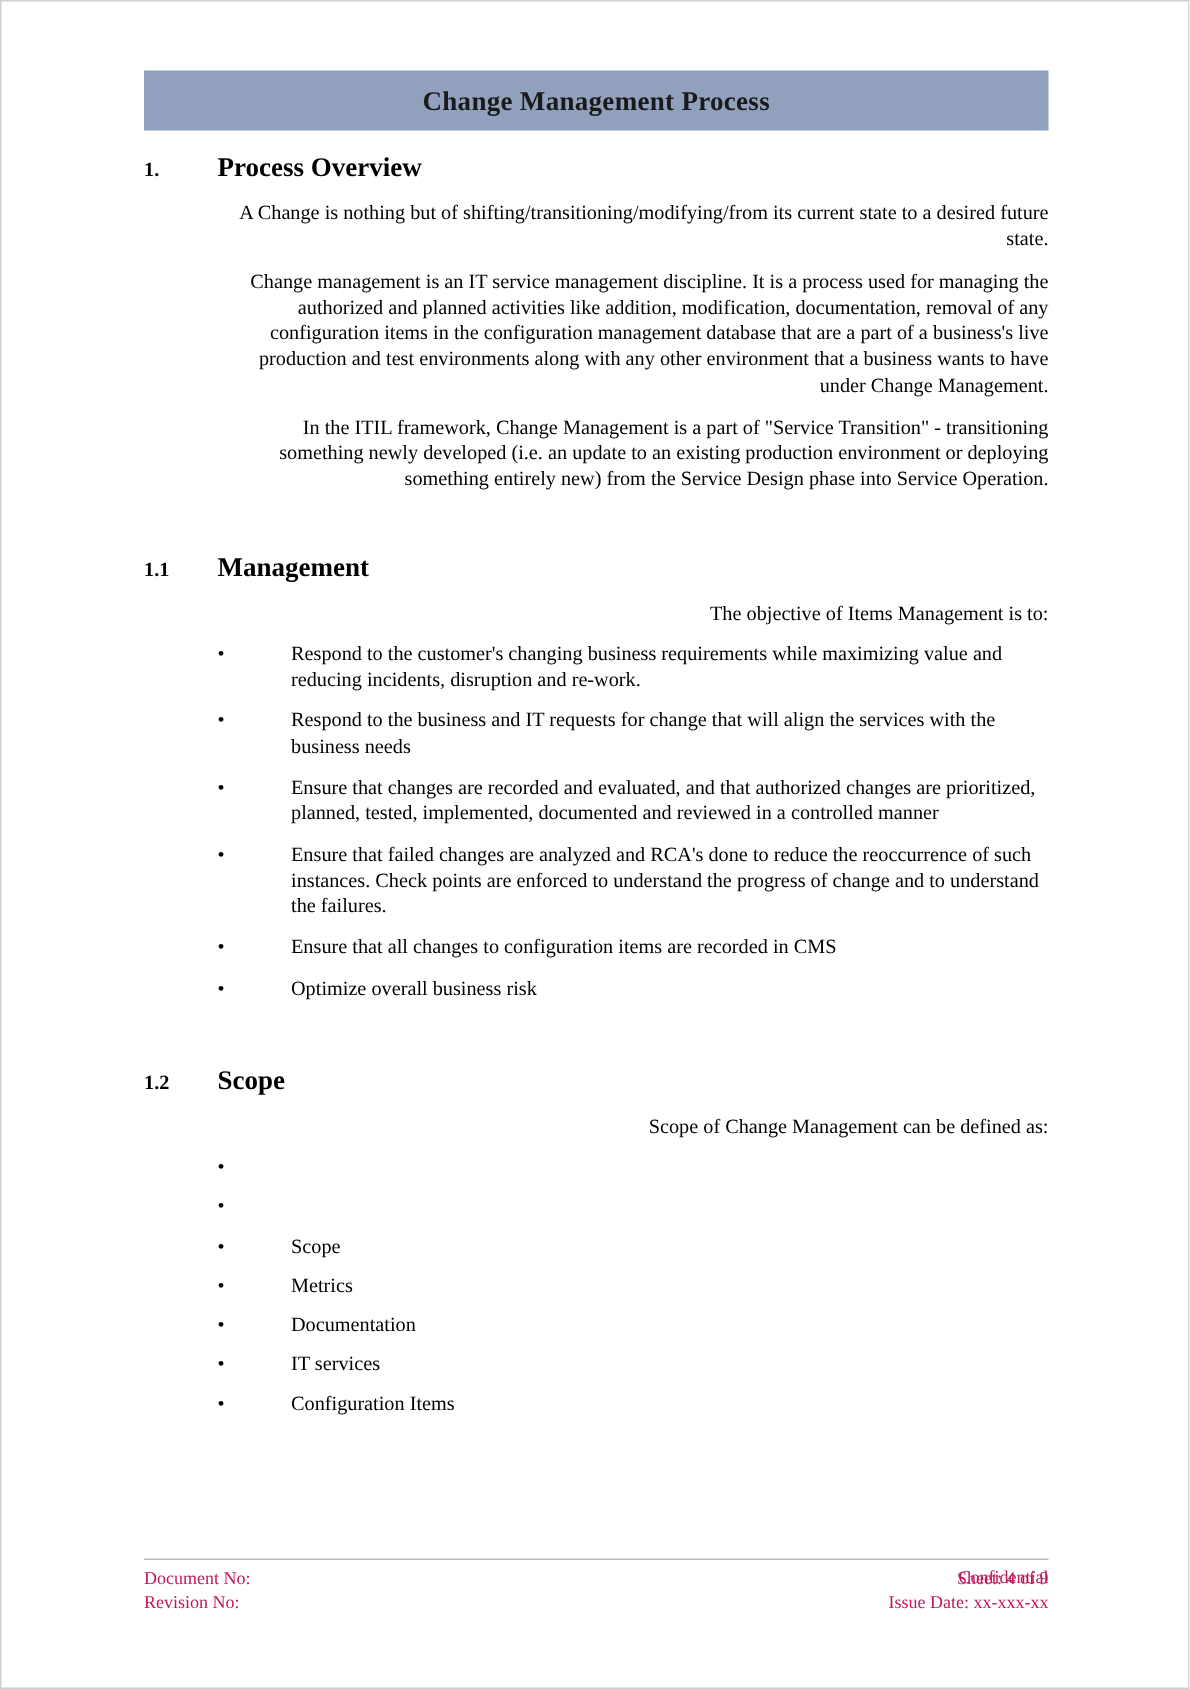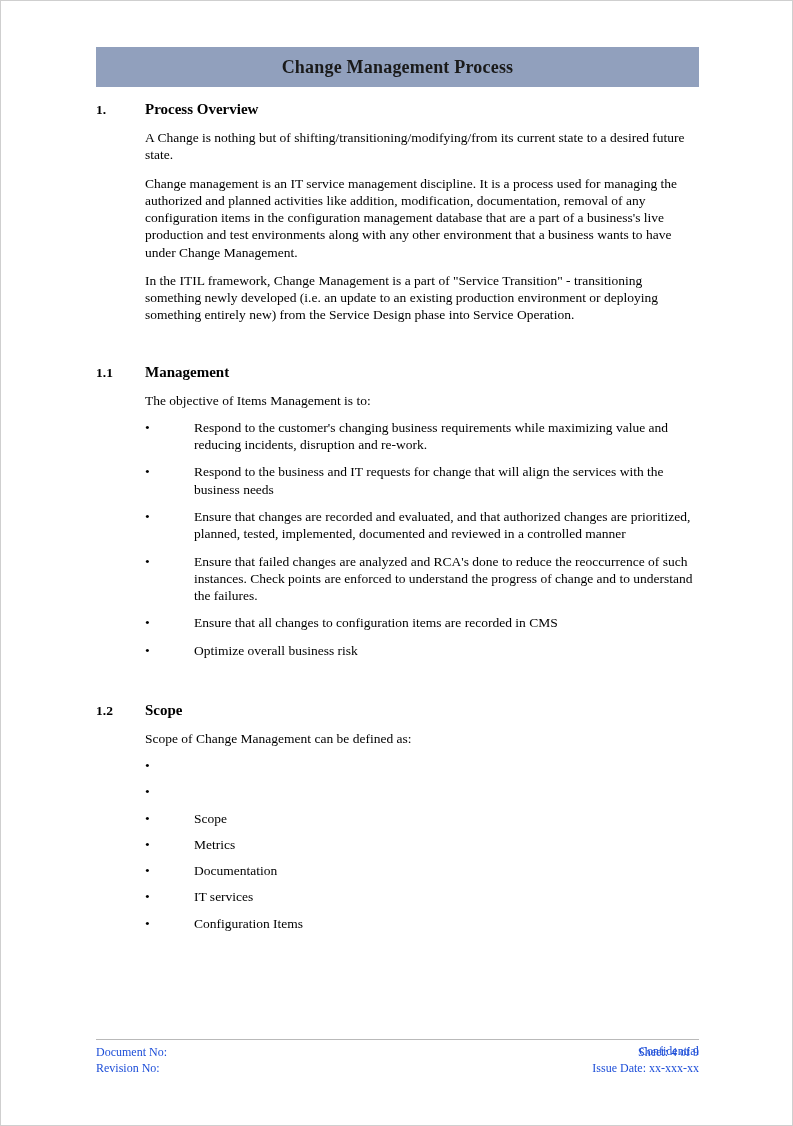--- a/index.html
+++ b/index.html
@@ -58,28 +58,28 @@
     display: flex;
     align-items: baseline;
   }
   .sec-num {
     width: 49px;
     flex: 0 0 49px;
     font-size: 13.5px;
     font-weight: bold;
   }
   .sec-title {
-    font-size: 15px;
+    font-size: 18px;
     font-weight: bold;
   }
   .para {
     margin-left: 49px;
     font-size: 13.5px;
     line-height: 1.28;
-    text-align: left;
+    text-align: right;
     margin-top: 11px;
   }
   .bullets {
     margin: 10px 0 0 0;
     padding: 0;
     list-style: none;
   }
   .bullets li {
     display: flex;
     margin-bottom: 10px;
@@ -110,21 +110,21 @@
     width: 603px;
   }
   .footer-rule {
     border-top: 1px solid #b9b9b9;
     width: 603px;
   }
   .footer-grid {
     position: relative;
     margin-top: 4px;
     font-size: 12px;
-    color: #1d4ed8;
+    color: #be185d;
     height: 34px;
   }
   .f-left {
     position: absolute;
     left: 0;
     top: 0;
     line-height: 1.35;
   }
   .f-center {
     position: absolute;

